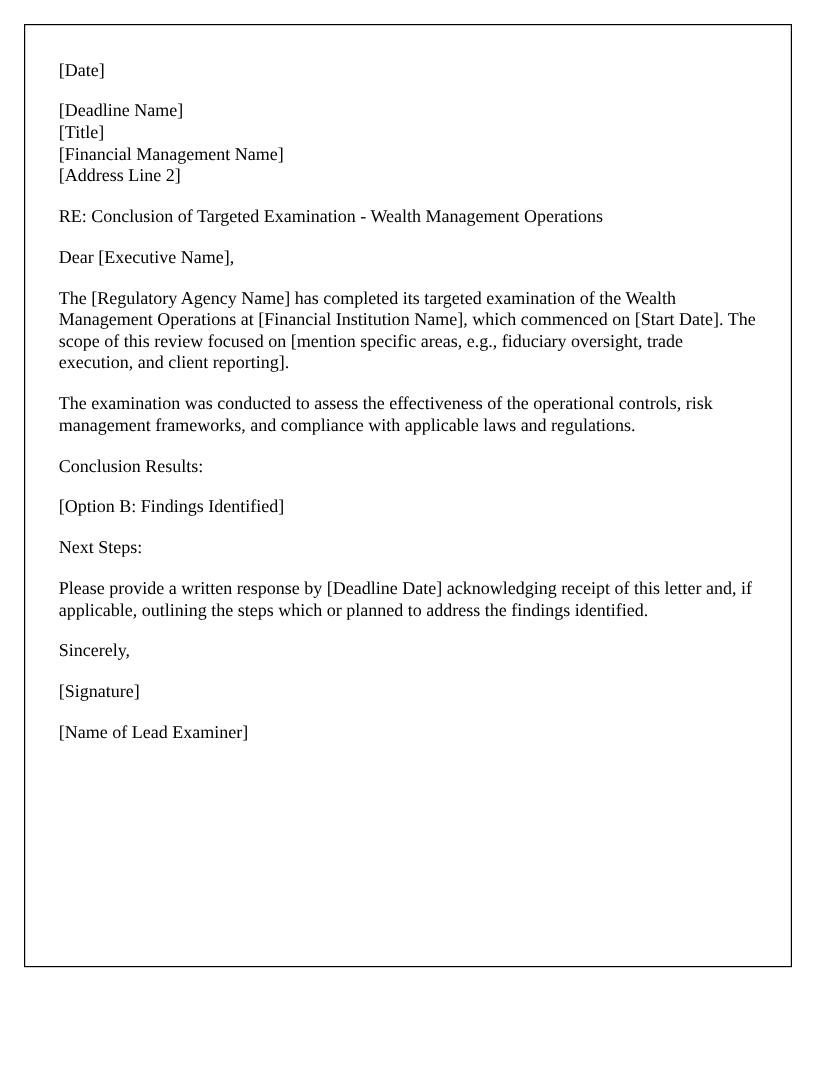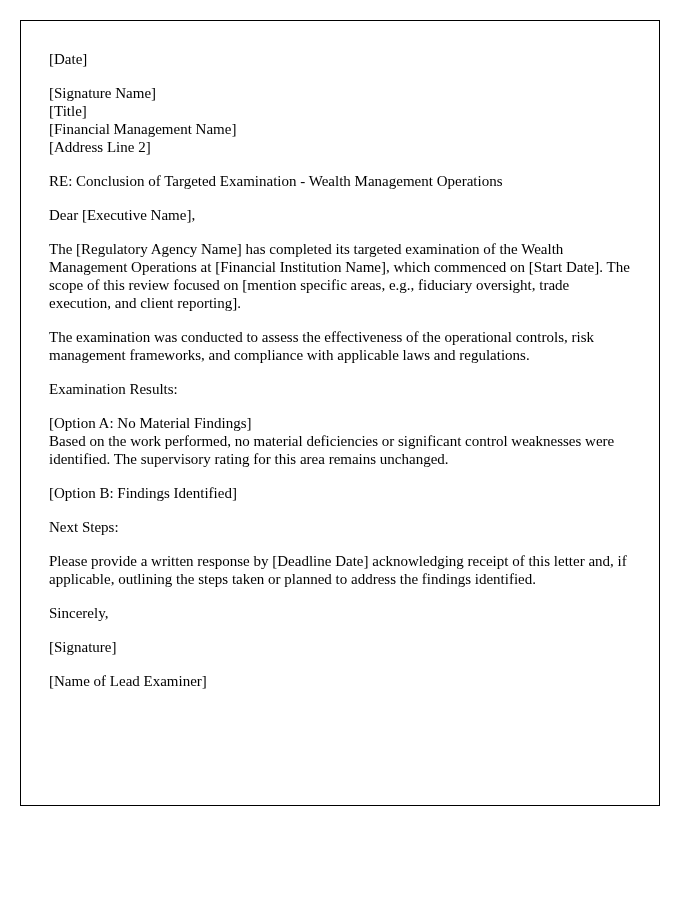--- a/index.html
+++ b/index.html
@@ -36,48 +36,44 @@
 </style>
 </head>
 <body>
 
 <div class="page">
   <div class="letter">
 
     <p class="block">[Date]</p>
 
     <div class="block tight">
-      <span class="line">[Signature Name]</span>
+      <span class="line">[Deadline Name]</span>
       <span class="line">[Title]</span>
       <span class="line">[Financial Management Name]</span>
       <span class="line">[Address Line 2]</span>
     </div>
 
     <p class="block bold">RE: Conclusion of Targeted Examination - Wealth Management Operations</p>
 
     <p class="block">Dear [Executive Name],</p>
 
     <p class="block">The [Regulatory Agency Name] has completed its targeted examination of the Wealth Management Operations at [Financial Institution Name], which commenced on [Start Date]. The scope of this review focused on [mention specific areas, e.g., fiduciary oversight, trade execution, and client reporting].</p>
 
     <p class="block">The examination was conducted to assess the effectiveness of the operational controls, risk management frameworks, and compliance with applicable laws and regulations.</p>
 
-    <p class="block bold">Examination Results:</p>
+    <p class="block bold">Conclusion Results:</p>
 
-    <div class="block tight">
-      <span class="line">[Option A: No Material Findings]</span>
-      <span>Based on the work performed, no material deficiencies or significant control weaknesses were identified. The supervisory rating for this area remains unchanged.</span>
-    </div>
 
     <div class="block tight">
       <span class="line">[Option B: Findings Identified]</span>
     </div>
 
     <p class="block bold">Next Steps:</p>
 
-    <p class="block">Please provide a written response by [Deadline Date] acknowledging receipt of this letter and, if applicable, outlining the steps taken or planned to address the findings identified.</p>
+    <p class="block">Please provide a written response by [Deadline Date] acknowledging receipt of this letter and, if applicable, outlining the steps which or planned to address the findings identified.</p>
 
 
     <p class="block">Sincerely,</p>
 
     <p class="block">[Signature]</p>
 
     <p class="block">[Name of Lead Examiner]</p>
 
   </div>
 </div>

